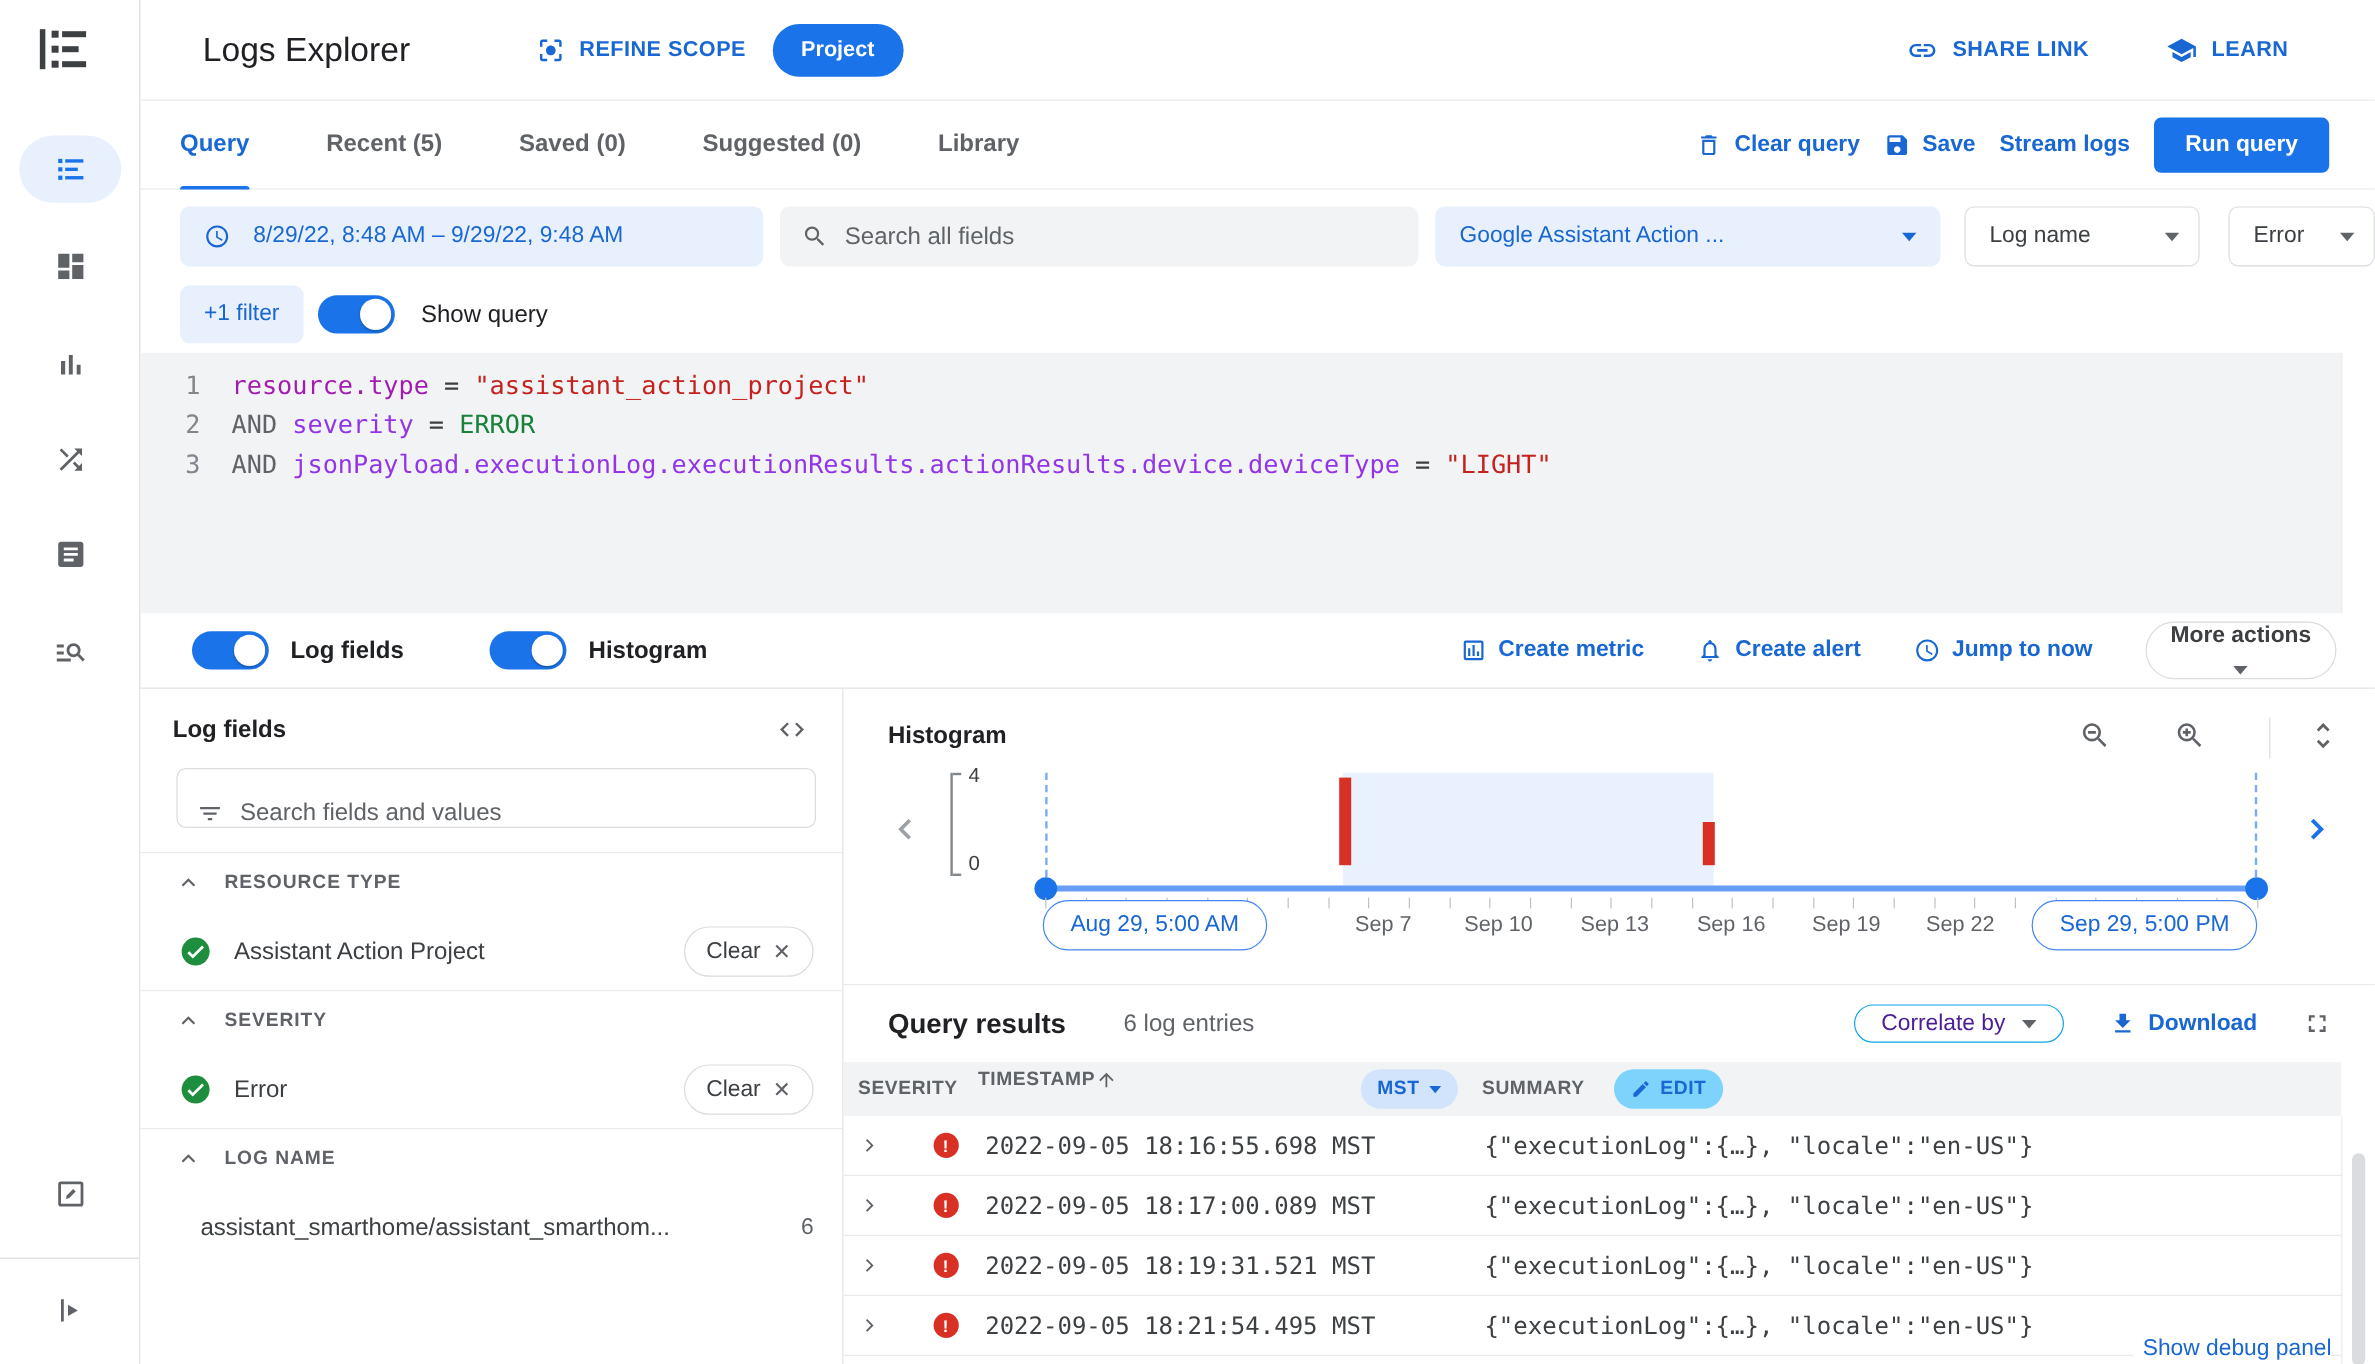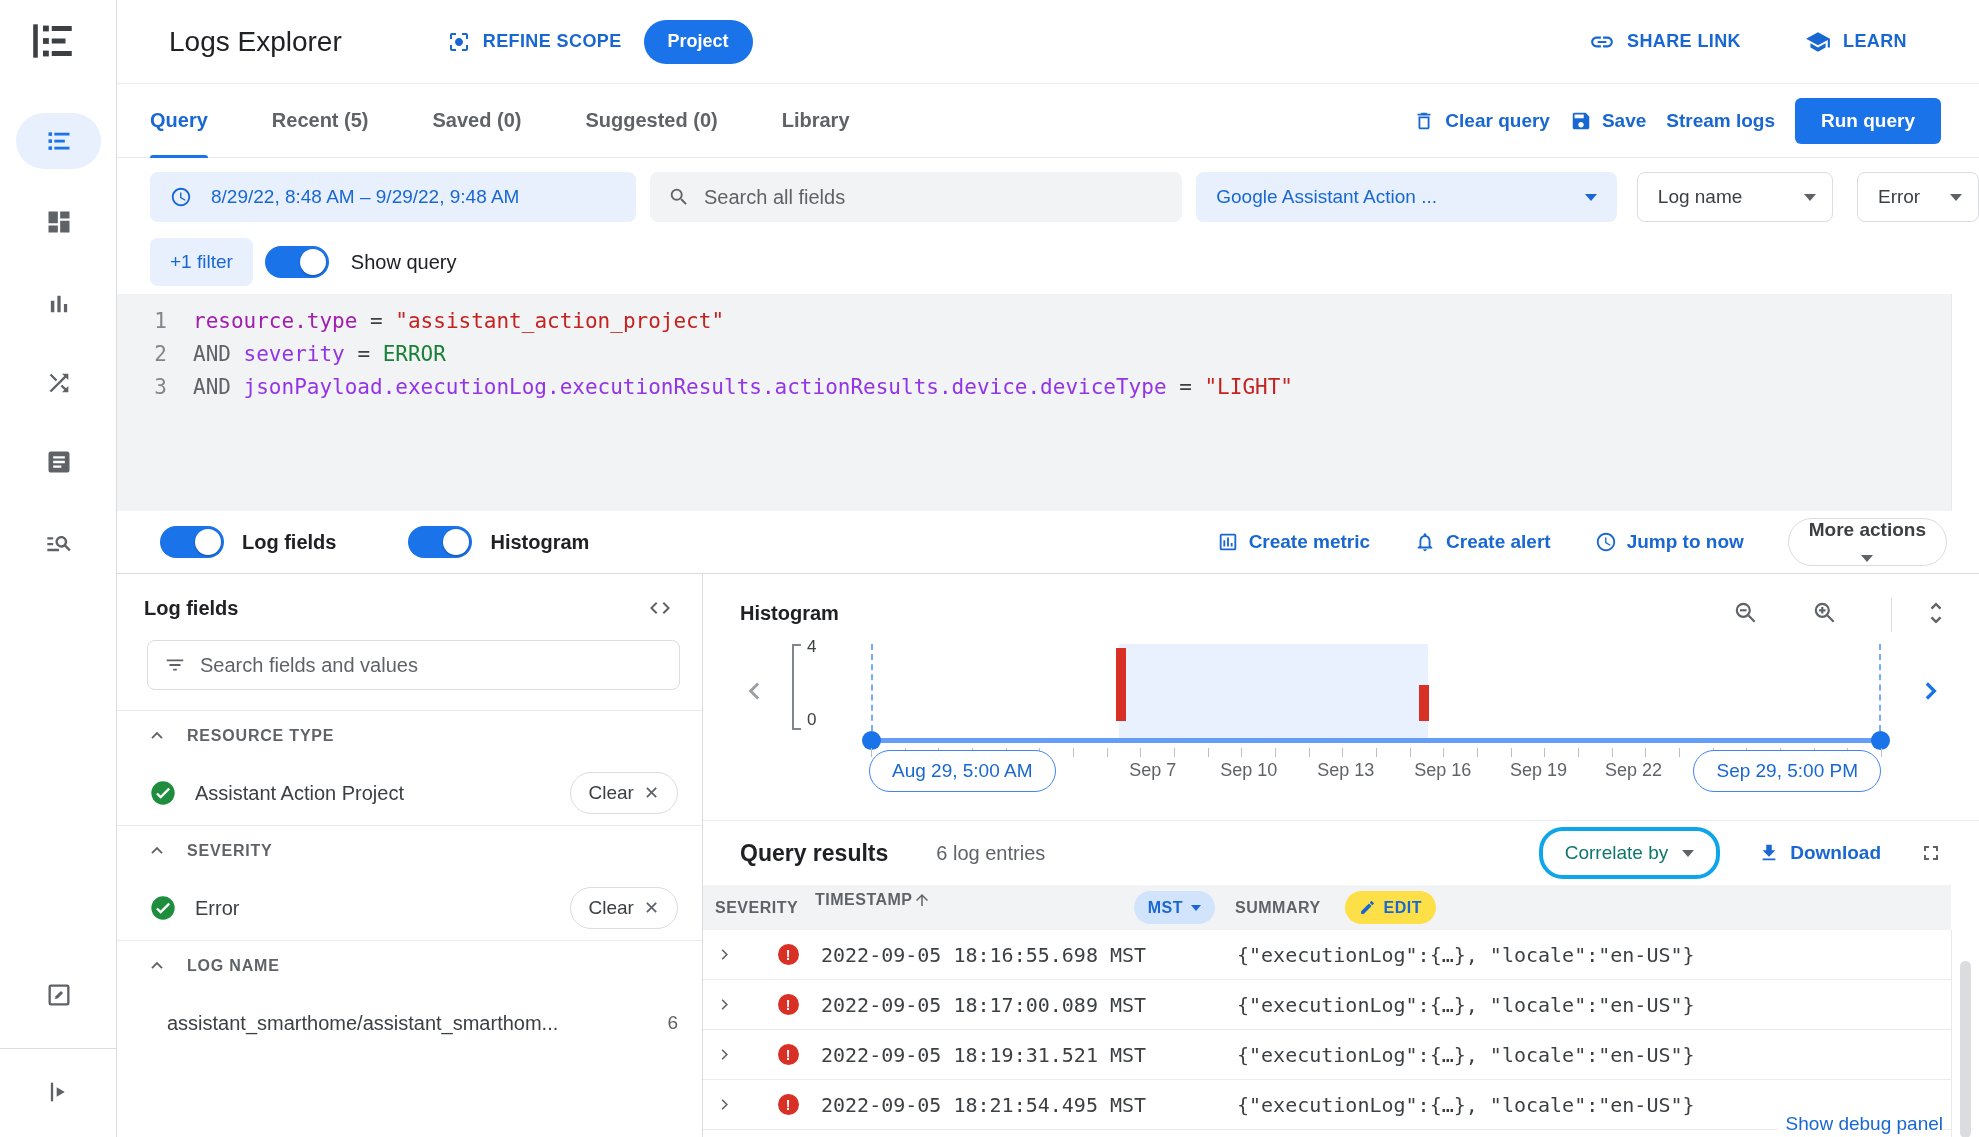--- a/index.html
+++ b/index.html
@@ -69,21 +69,21 @@
   .togglebar .toggle { margin-left:43px; }
   .tb-label { margin-left:18px; font-size:20px; font-weight:600; color:#202124; }
   .togglebar .toggle.second { margin-left:72px; }
   .tb-right { margin-left:auto; display:flex; align-items:center; gap:44px; padding-right:32px; }
   .more-actions { height:48px; border:1px solid #dadce0; border-radius:24px; display:flex; align-items:center; gap:14px; padding:0 20px; font-size:19px; font-weight:600; color:#3c4043; cursor:pointer;flex-direction:column; }
 
   
   .logfields { position:absolute; left:117px; top:574px; width:586px; height:563px; border-right:1px solid #dadce0; background:#fff; }
   .lf-head { display:flex; align-items:center; justify-content:space-between; padding:22px 30px 0 27px; }
   .lf-title { font-size:20px; font-weight:700; color:#202124; }
-  .lf-search { margin:20px 22px 20px 30px; height:50px; border:1px solid #dadce0; border-radius:8px; display:flex; align-items:center; gap:14px; padding:0 16px; color:#5f6368; }
+  .lf-search { margin:20px 22px 20px 30px; height:50px; border:1px solid #dadce0; border-radius:8px; display:flex; align-items:flex-end; gap:14px; padding:0 16px; color:#5f6368; }
   .lf-search input { flex:1; font-size:20px; }
   .lf-search input::placeholder { color:#5f6368; }
   .lf-section { border-top:1px solid #e8eaed; }
   .lf-sec-head { height:50px; display:flex; align-items:center; padding-left:30px; gap:20px; color:#5f6368; font-size:16px; font-weight:600; letter-spacing:.8px; cursor:pointer; }
   .lf-item { height:64px; display:flex; align-items:center; padding:0 24px 0 32px; }
   .lf-item-label { margin-left:18px; font-size:20px; color:#3c4043; }
   .clear-pill { margin-left:auto; height:42px; border:1px solid #dadce0; border-radius:21px; display:flex; align-items:center; gap:10px; padding:0 18px; font-size:19px; color:#3c4043; cursor:pointer; }
   .clear-x { color:#5f6368; font-size:18px; }
   .check-ic { width:28px; height:28px; flex:none; }
   .lf-logname { font-size:20px; color:#3c4043; padding-left:0; }
@@ -115,27 +115,27 @@
   .tick-label { position:absolute; top:10px; transform:translateX(-50%); font-size:18px; color:#5f6368; cursor:default; }
   .hnav { position:absolute; top:102px; cursor:pointer; }
   .hnav.l { left:37px; color:#9aa0a6; } .hnav.r { left:1212px; color:#1a73e8; }
 
   
   .results { position:absolute; left:703px; top:820px; width:1276px; height:317px; border-top:1px solid #e8eaed; background:#fff; }
   .qr-head { height:64px; display:flex; align-items:center; padding-left:37px; }
   .qr-title { font-size:23px; font-weight:700; color:#202124; }
   .qr-count { margin-left:48px; font-size:20px; color:#5f6368; }
   .qr-right { margin-left:auto; display:flex; align-items:center; gap:38px; padding-right:36px; }
-  .correlate { height:52px; border:4px solid #0ea5e9; border-radius:24px; display:flex; align-items:center; gap:14px; padding:0 22px; font-size:19px; color:#0f766e; cursor:pointer; }
+  .correlate { height:32px; border:1px solid #0ea5e9; border-radius:24px; display:flex; align-items:center; gap:14px; padding:0 22px; font-size:19px; color:#4c1d95; cursor:pointer; }
   .thead { height:45px; background:#f1f3f4; display:flex; align-items:center; font-size:16px; font-weight:600; color:#5f6368; letter-spacing:.5px; padding-left:12px; margin-right:28px; }
   .th-sev { width:100px; }
   .th-ts { width:420px; display:flex; gap:0; }
   .tz-pill { margin-left:auto; margin-right:20px; height:33px; background:#d2e3fc; border-radius:17px; display:flex; align-items:center; gap:8px; padding:0 14px; color:#1967d2; cursor:pointer; }
   .tz-pill .caret { border-top-color:#1967d2; border-left-width:5px; border-right-width:5px; border-top-width:6px; }
-  .edit-pill { margin-left:24px; height:33px; background:#fde047; border-radius:17px; display:flex; align-items:center; gap:8px; padding:0 14px; color:#1967d2; cursor:pointer; }
+  .edit-pill { margin-left:24px; height:33px; background:#7dd3fc; border-radius:17px; display:flex; align-items:center; gap:8px; padding:0 14px; color:#1967d2; cursor:pointer; }
   .row { height:50px; display:flex; align-items:center; border-bottom:1px solid #e8eaed; padding-left:12px; margin-right:28px; }
   .r-exp { width:44px; display:flex; align-items:center; cursor:pointer; }
   .r-err { width:58px; display:flex; align-items:center; justify-content:center; }
   .err-badge { width:21px; height:21px; border-radius:50%; background:#d93025; color:#fff; font-size:14px; font-weight:700; display:flex; align-items:center; justify-content:center; }
   .r-ts { width:420px; font-family:"DejaVu Sans Mono",monospace; font-size:20px; color:#3c4043; padding-left:4px; }
   .r-sum { flex:1; font-family:"DejaVu Sans Mono",monospace; font-size:20px; color:#3c4043; white-space:nowrap; overflow:hidden; }
   .debug-link { position:absolute; right:36px; top:292px; color:#1967d2; font-size:19px; font-weight:500; cursor:pointer; background:#fff; padding-left:8px; }
   .scroll-gutter { position:absolute; right:27px; top:109px; bottom:0; width:0; border-left:1px solid #e8eaed; }
   .scroll-thumb { position:absolute; right:8px; top:140px; width:11px; height:177px; border-radius:6px; background:#dadce0; cursor:pointer; }
 </style>

